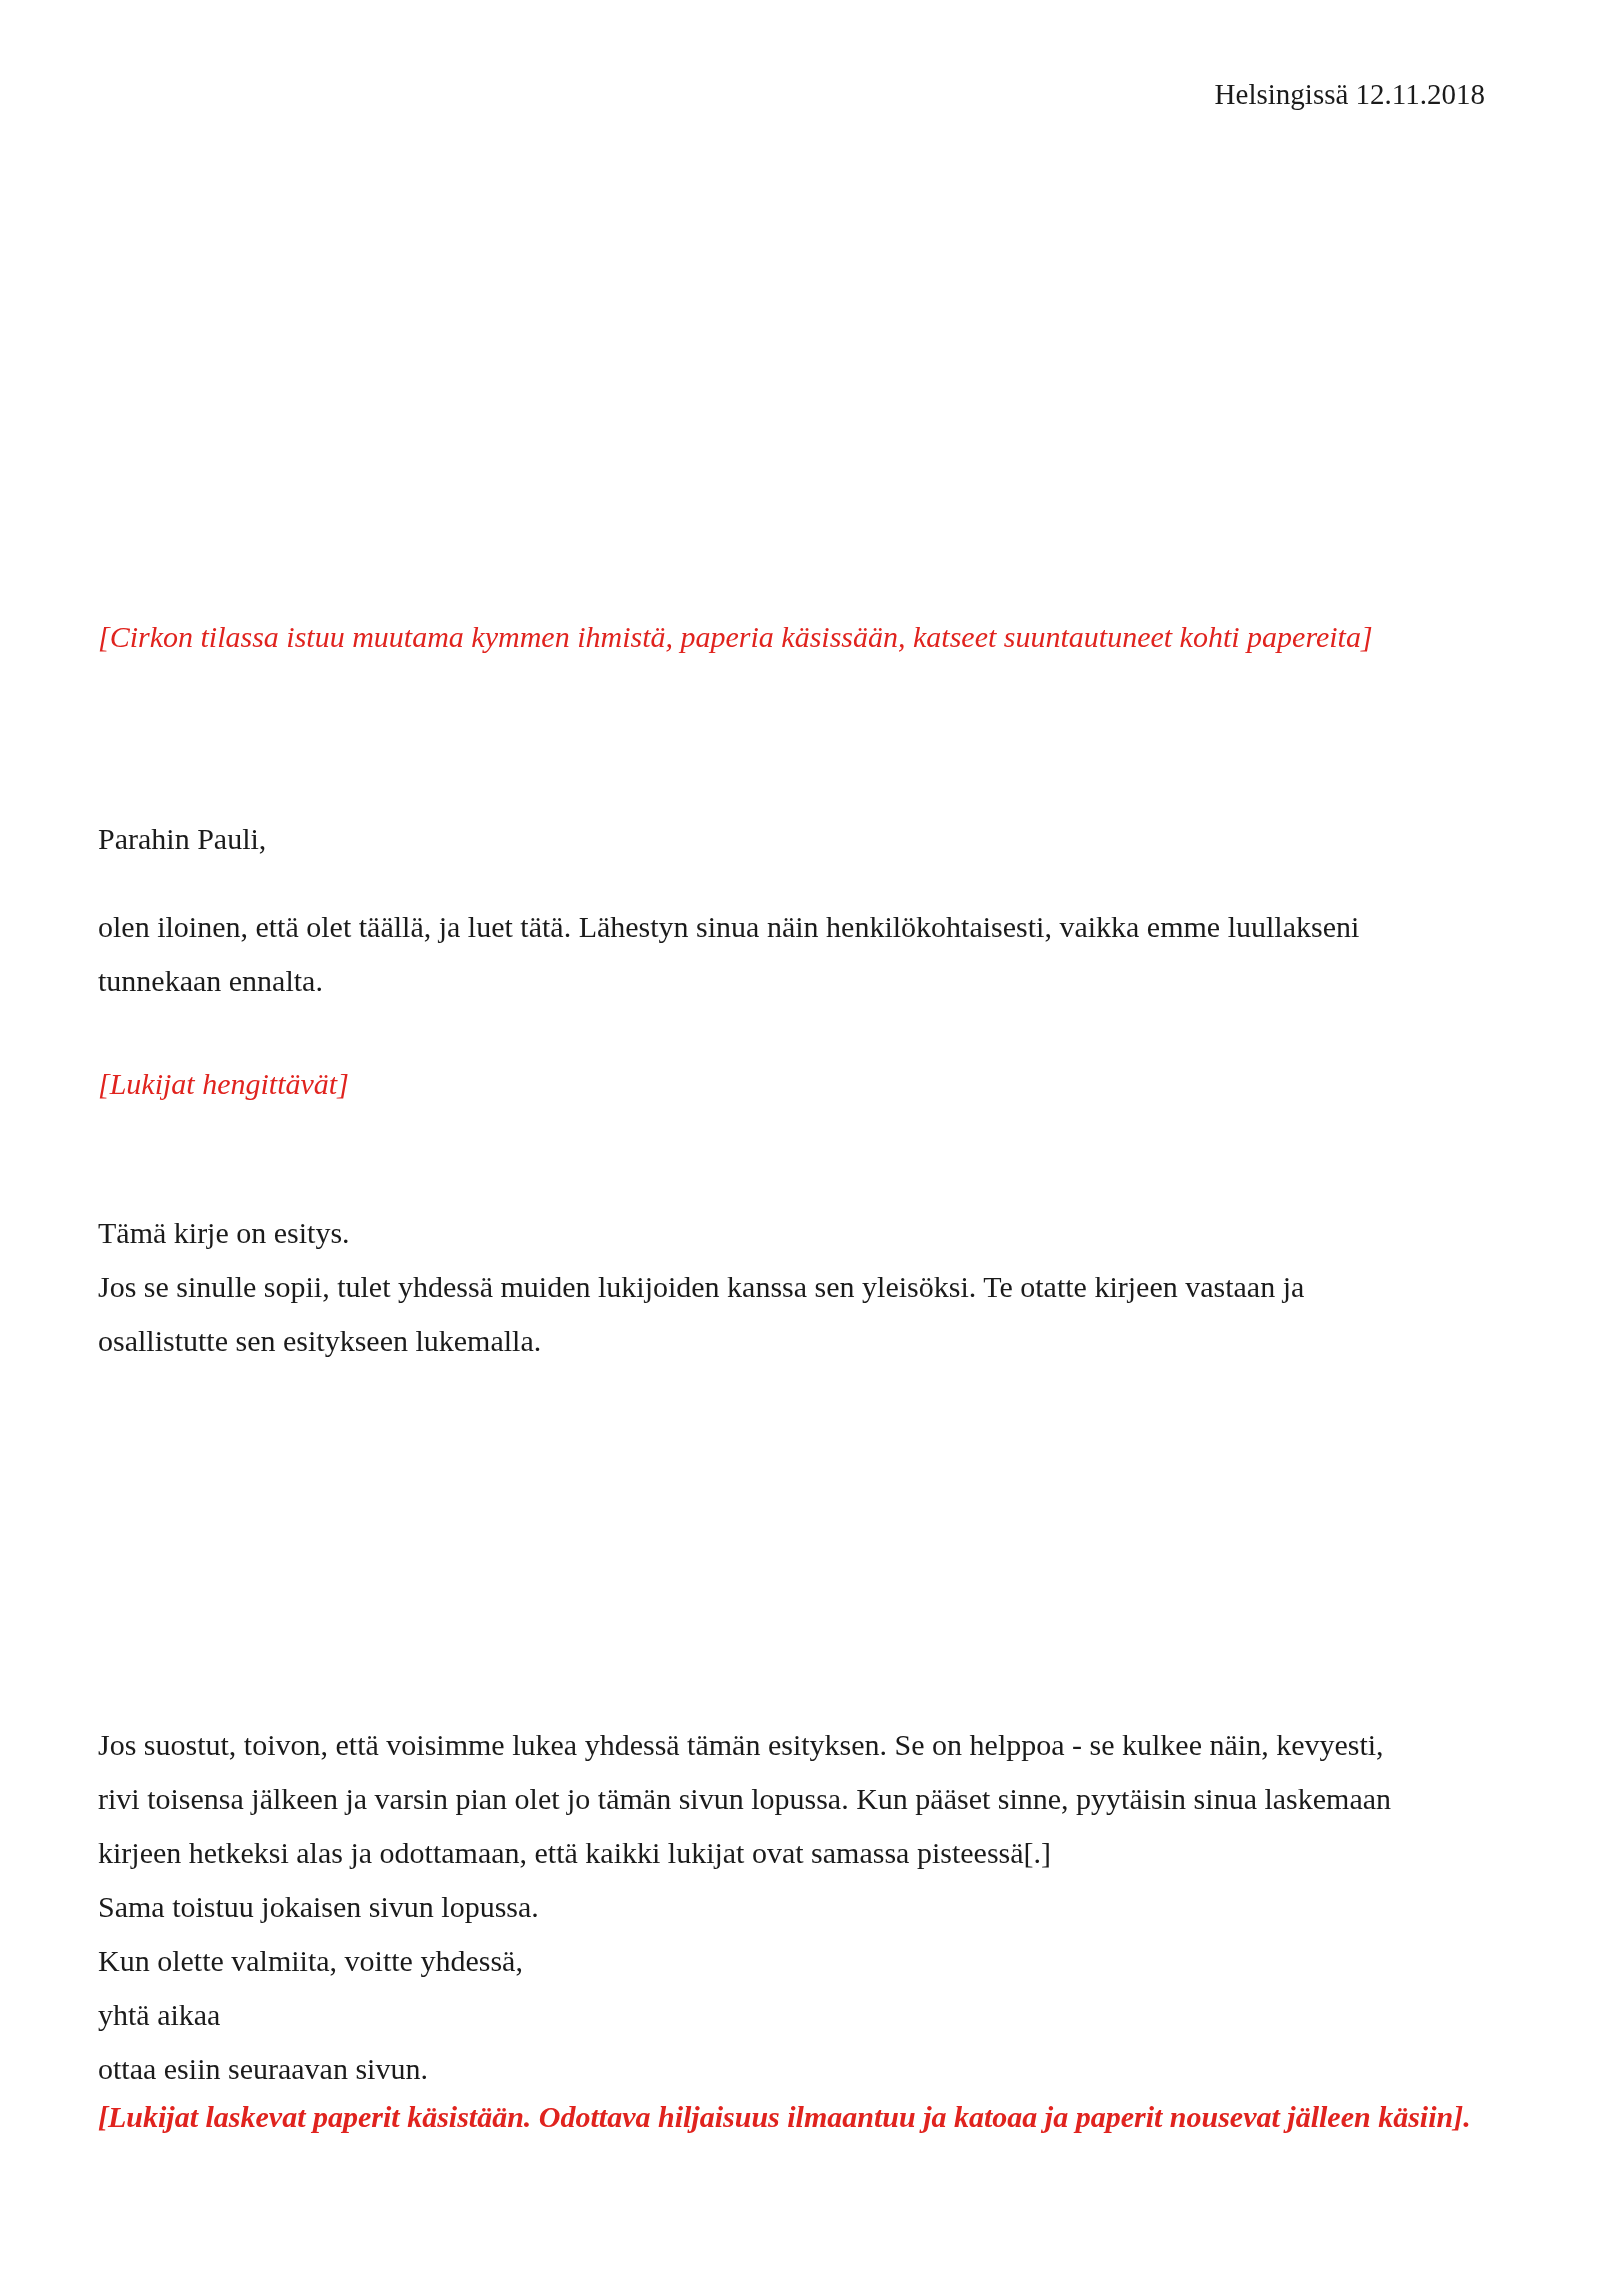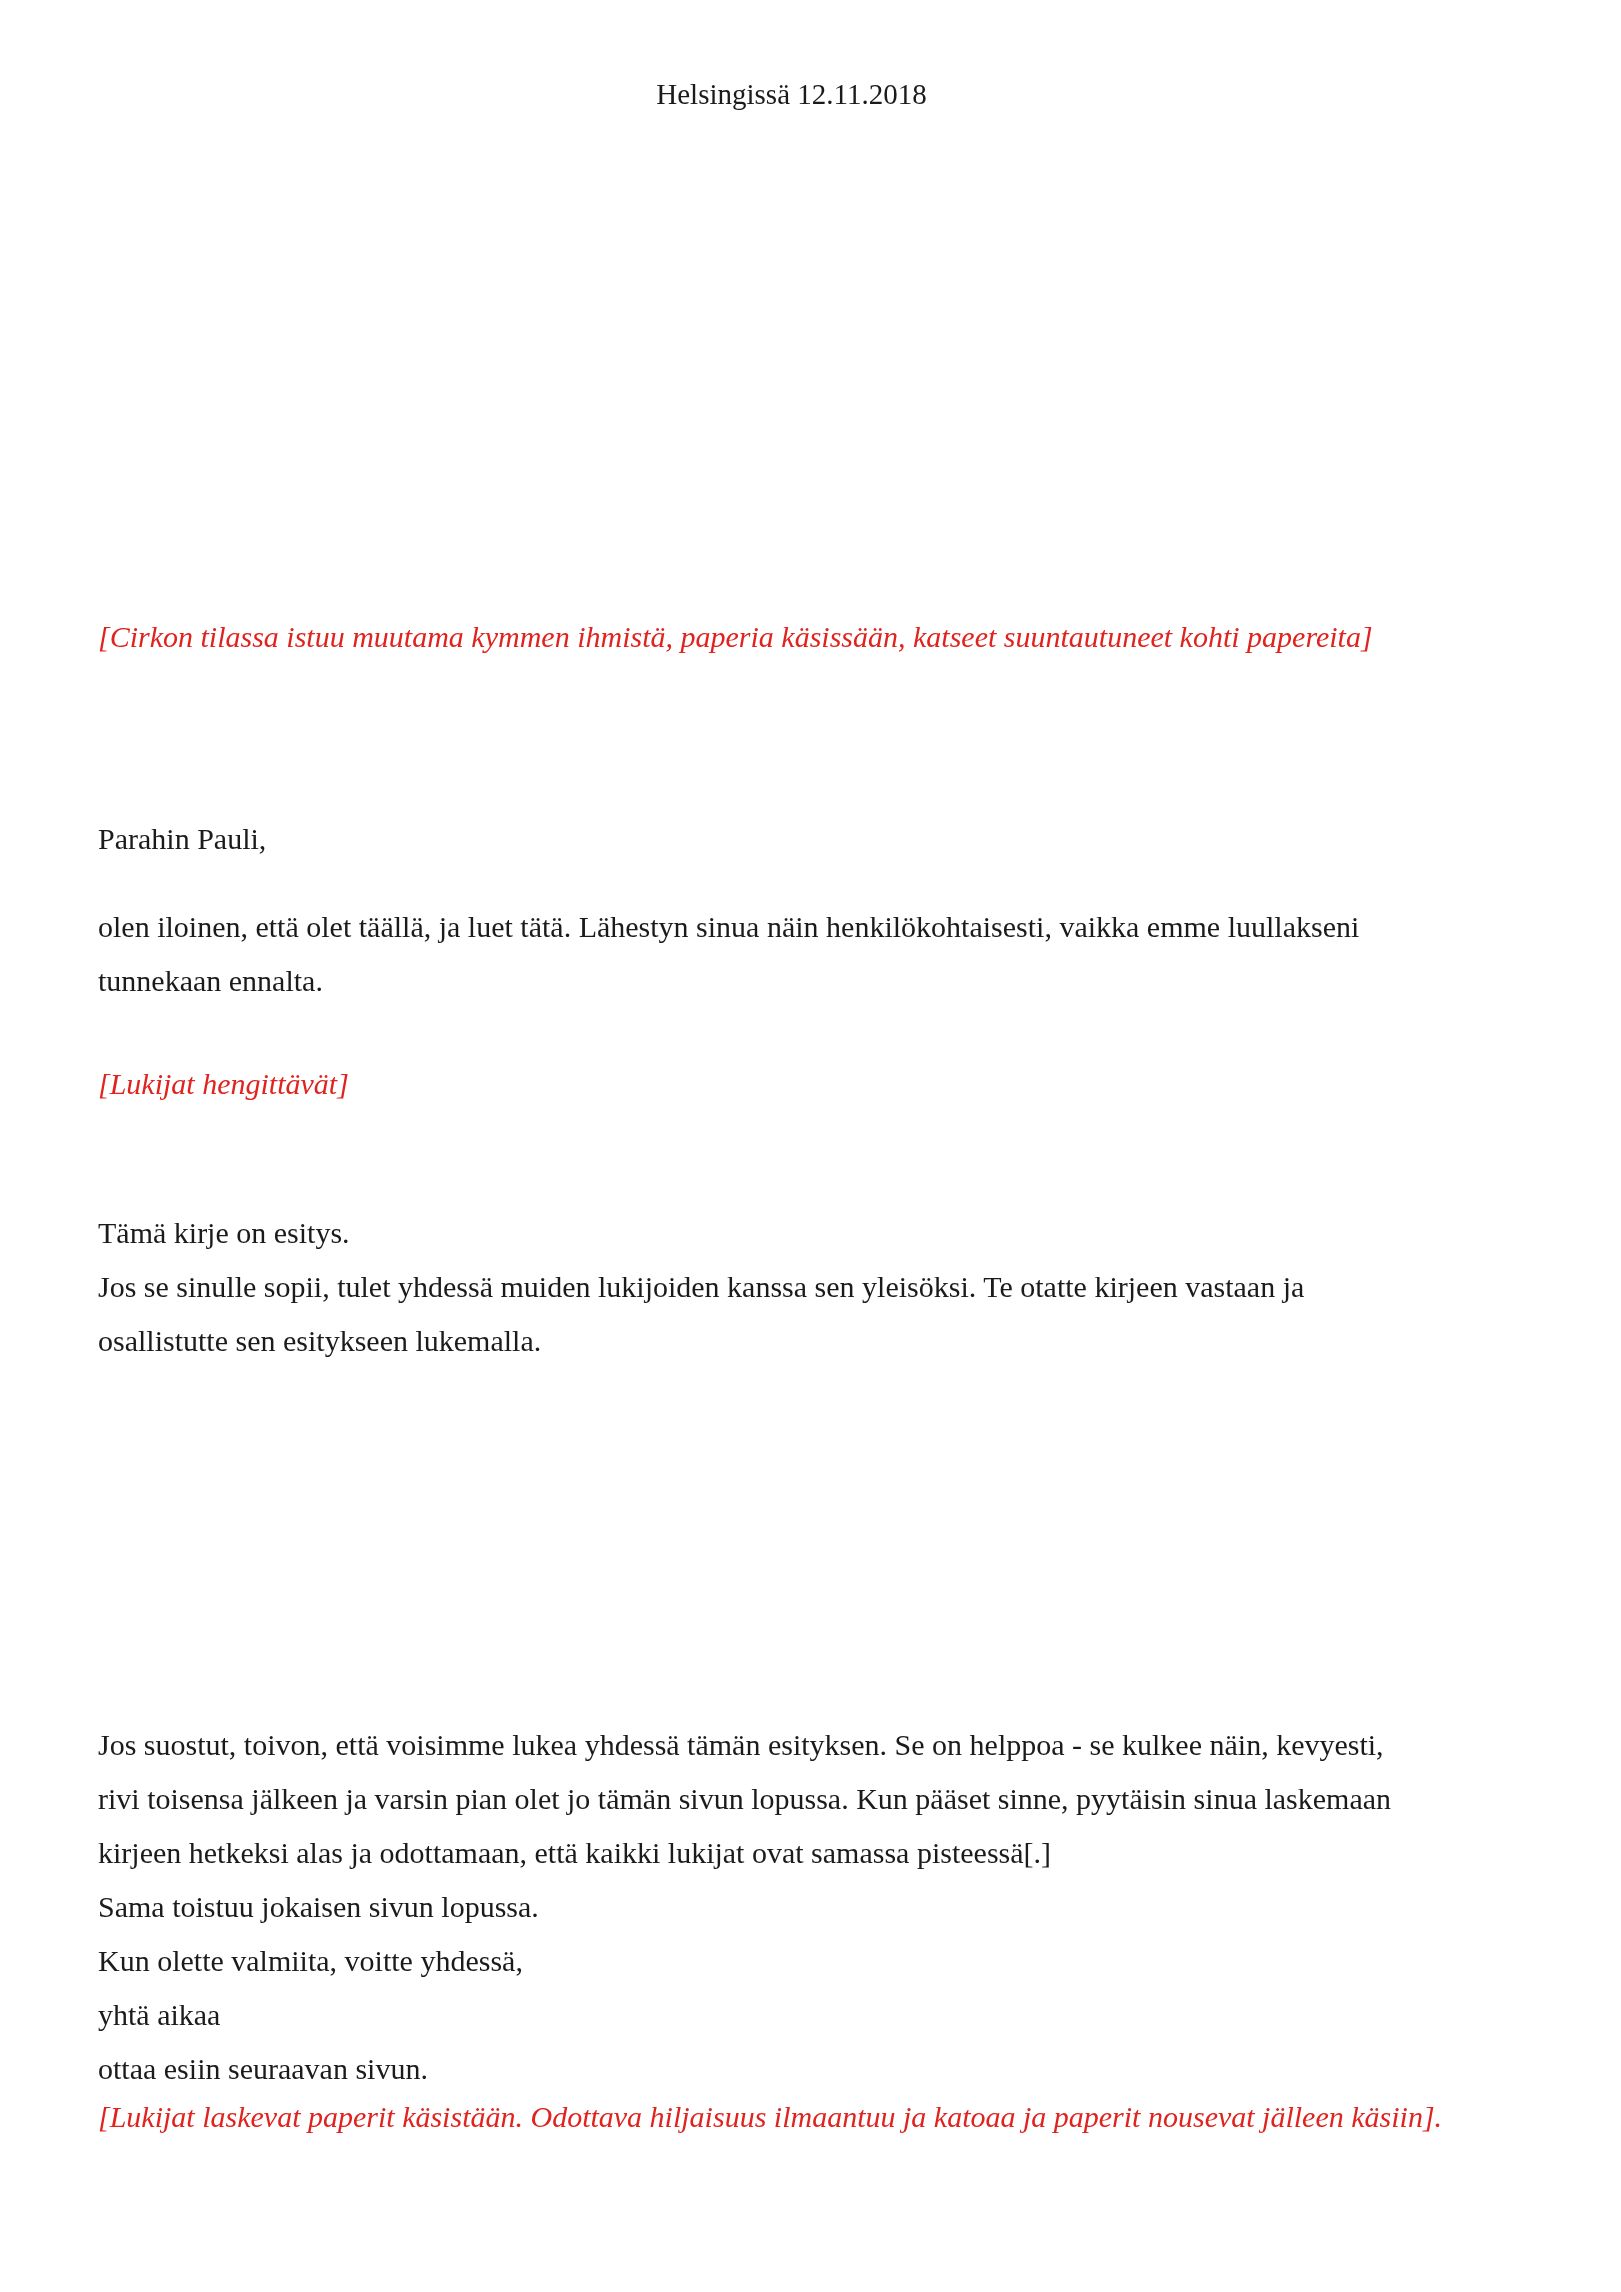--- a/index.html
+++ b/index.html
@@ -19,35 +19,35 @@
   .block {
     position: absolute;
     left: 98px;
     width: 1387px;
     font-size: 30px;
     line-height: 54px;
     white-space: pre-line;
   }
   .dateline {
     top: 67px;
-    text-align: center;
+    text-align: right;
     font-size: 29px;
   }
   .stage-direction {
     color: #e0231e;
     font-style: italic;
   }
   .stage-1 { top: 610px; }
   .greeting { top: 812px; }
   .para-1 { top: 900px; }
   .stage-2 { top: 1057px; }
   .para-2 { top: 1206px; }
   .stage-3 { top: 1444px; }
   .para-3 { top: 1718px; }
-  .stage-4 { top: 2090px; }
+  .stage-4 { top: 2090px; font-weight: bold; }
 </style>
 </head>
 <body>
 
 <div class="page">
 
   <div class="block dateline">Helsingissä 12.11.2018</div>
 
   <div class="block stage-direction stage-1">[Cirkon tilassa istuu muutama kymmen ihmistä, paperia käsissään, katseet suuntautuneet kohti papereita]</div>
 

